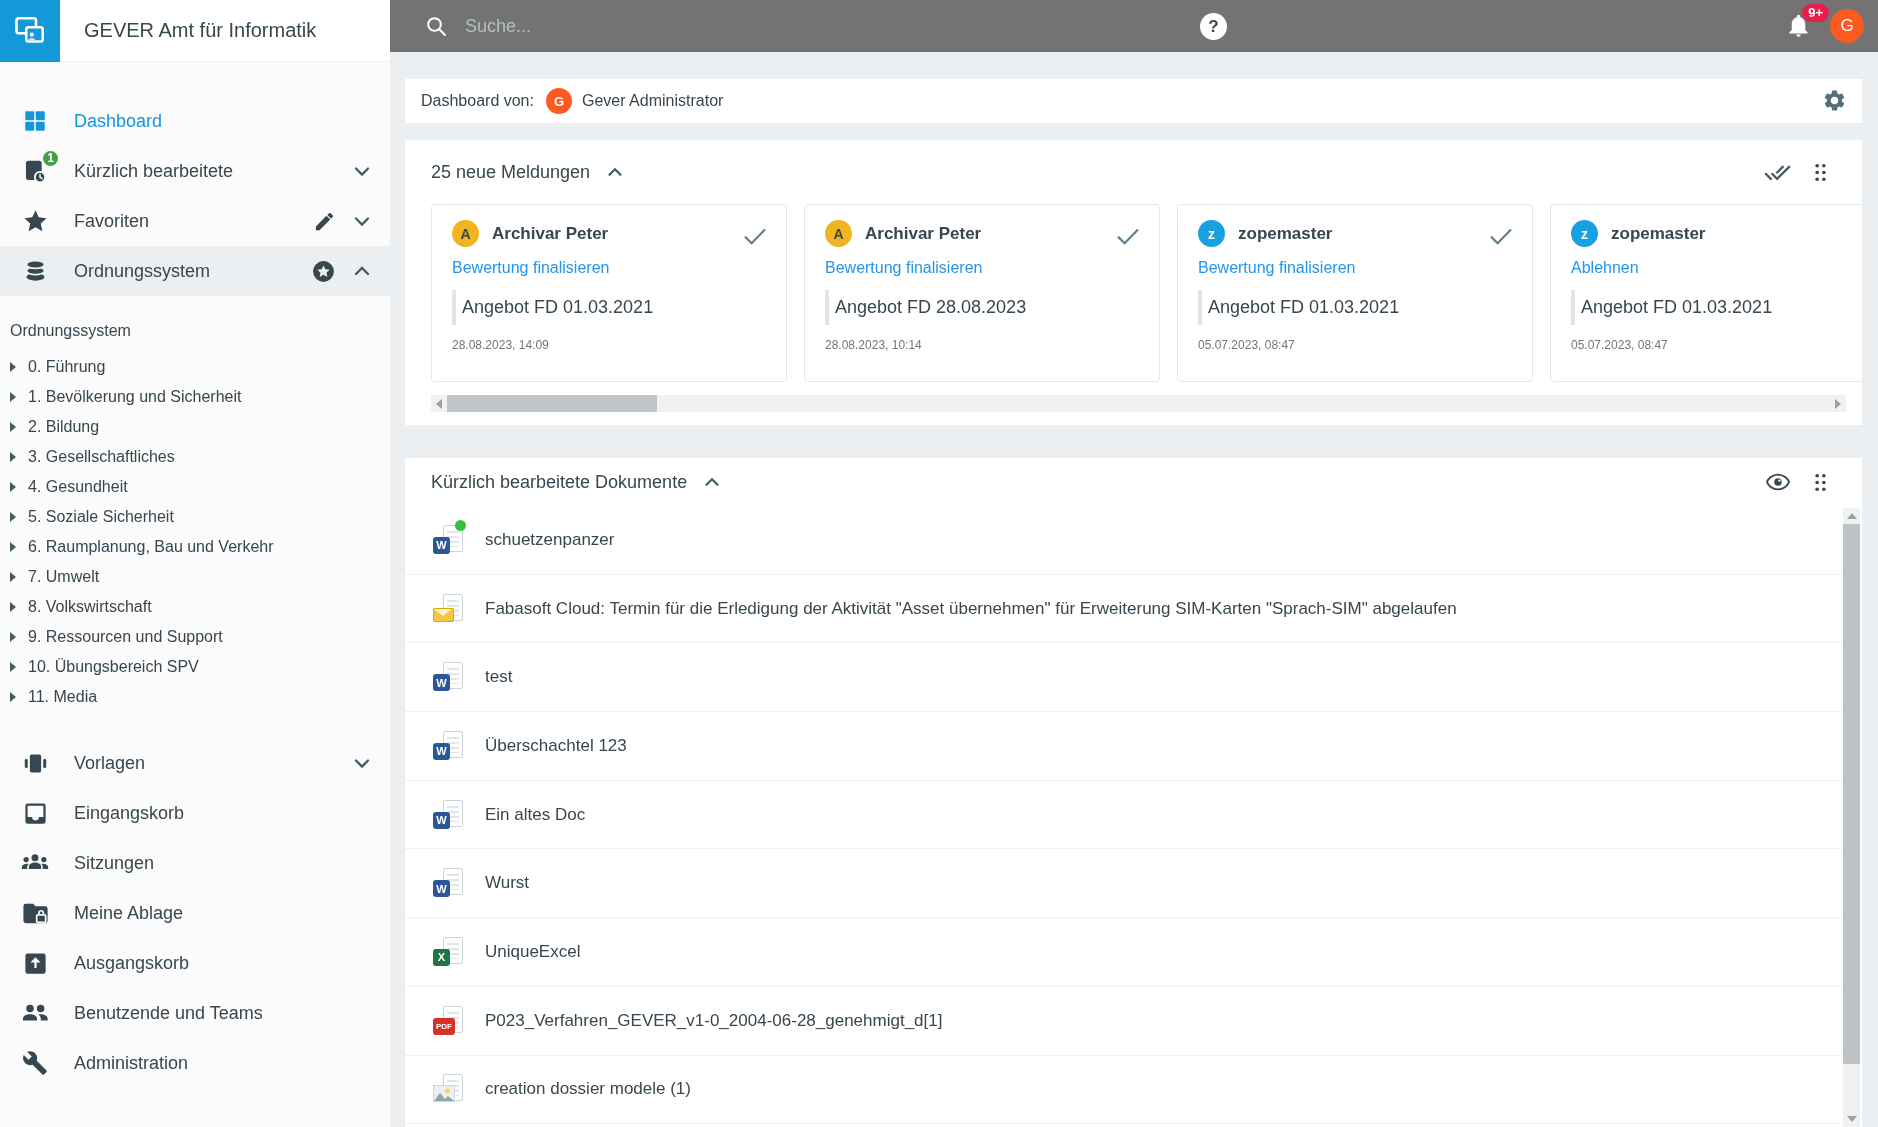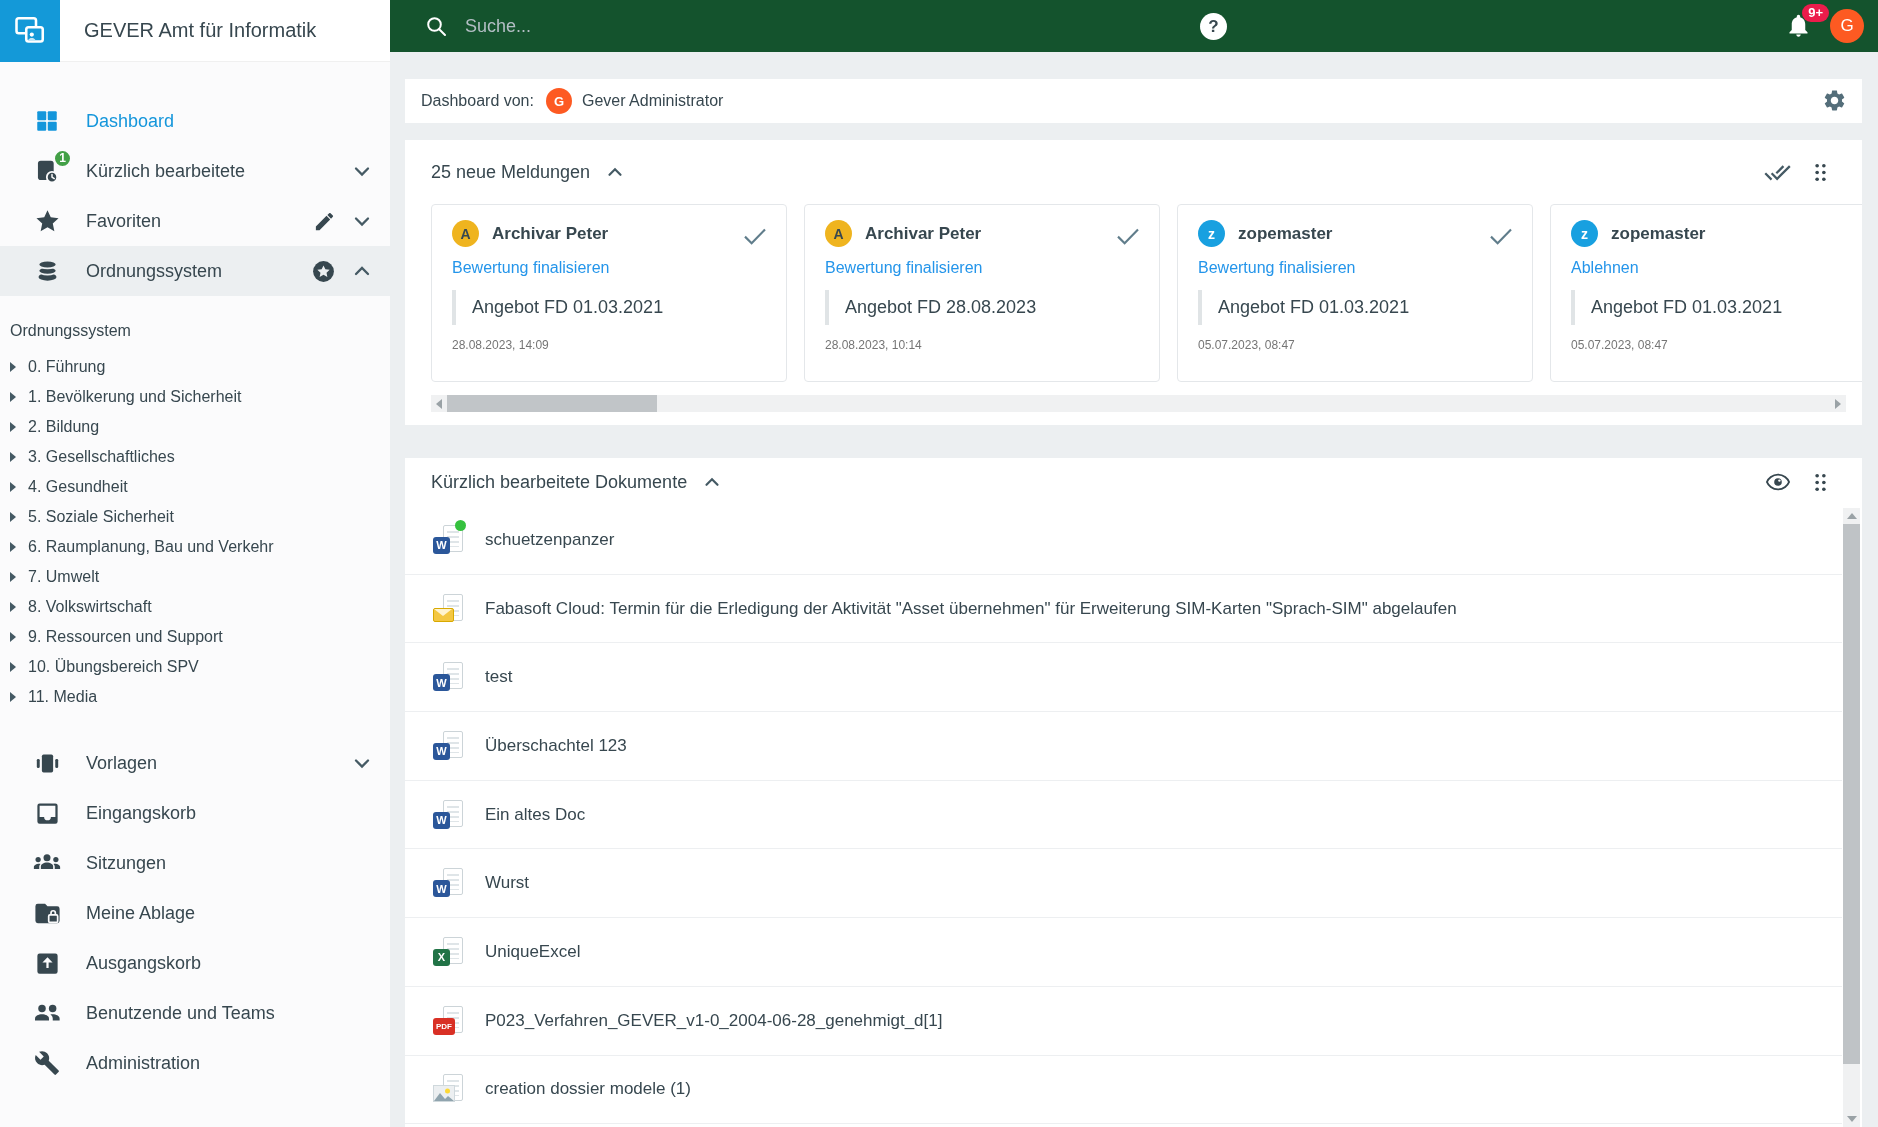--- a/index.html
+++ b/index.html
@@ -6,36 +6,36 @@
   *{box-sizing:border-box;}
   .app{position:relative;width:1878px;height:1127px;overflow:hidden;background:#eceff1;
        font-family:"Liberation Sans",sans-serif;color:#37474f;}
 
   
   .sidebar-header{position:absolute;left:0;top:0;width:390px;height:62px;background:#fff;
     display:flex;align-items:center;z-index:5;border-bottom:1px solid #f0f0f0;}
   .logo{width:60px;height:62px;background:#1499d8;display:flex;align-items:center;justify-content:center;cursor:pointer;}
   .app-title{margin-left:24px;font-size:20px;font-weight:500;color:#37474f;}
 
-  .topbar{position:absolute;left:390px;right:0;top:0;height:52px;background:#14532d;display:flex;align-items:center;z-index:4;}
+  .topbar{position:absolute;left:390px;right:0;top:0;height:52px;background:#737373;display:flex;align-items:center;z-index:4;}
   .search-wrap{display:flex;align-items:center;margin-left:34px;gap:15px;}
   .search-input{background:transparent;border:none;outline:none;color:#fff;font-size:18px;width:430px;
     font-family:"Liberation Sans",sans-serif;}
   .search-input::placeholder{color:#b3bec4;opacity:1;}
   .help-btn{position:absolute;left:810px;top:13px;width:27px;height:27px;border-radius:50%;background:#fff;
     color:#37474f;font-weight:bold;font-size:17px;display:flex;align-items:center;justify-content:center;cursor:pointer;}
   .bell-wrap{position:absolute;right:66px;top:12px;cursor:pointer;}
   .nbadge{position:absolute;top:-8px;right:-17px;background:#ec1c4b;color:#fff;font-size:13px;font-weight:bold;
     padding:2px 6px;border-radius:10px;line-height:14px;}
   .topbar-avatar{position:absolute;right:14px;top:9px;width:34px;height:34px;border-radius:50%;background:#fd5a22;
     color:#fff;font-size:17px;display:flex;align-items:center;justify-content:center;cursor:pointer;}
 
   
   .sidebar{position:absolute;left:0;top:62px;width:390px;bottom:0;background:#fbfbfc;padding-top:34px;overflow:hidden;}
-  .side-item{position:relative;height:50px;display:flex;align-items:center;padding-left:32px;cursor:pointer;}
+  .side-item{position:relative;height:50px;display:flex;align-items:center;padding-left:20px;cursor:pointer;}
   .side-item.selected{background:#eceff1;}
   .sicon{width:30px;display:flex;justify-content:center;position:relative;}
   .slabel{margin-left:24px;font-size:18px;font-weight:500;color:#37474f;}
   .side-item.active .slabel{color:#1496db;}
   .right-icons{position:absolute;right:16px;display:flex;gap:14px;align-items:center;}
   .badge-green{position:absolute;top:-9px;right:-10px;background:#43a047;color:#fff;border:2px solid #fbfbfc;
     width:19px;height:19px;border-radius:50%;font-size:12px;font-weight:bold;display:flex;align-items:center;justify-content:center;}
 
   .tree{margin-top:26px;padding-left:10px;}
   .tree-header{font-size:16px;font-weight:500;color:#37474f;margin-bottom:12px;}
@@ -65,21 +65,21 @@
   .cards-row{display:flex;gap:17px;margin-left:26px;overflow:hidden;}
   .card{flex:0 0 356px;height:178px;border:1px solid #e4e7ea;border-radius:4px;padding:15px 20px;position:relative;background:#fff;}
   .card-head{display:flex;align-items:center;}
   .card-avatar{width:27px;height:27px;border-radius:50%;font-size:14px;font-weight:bold;
     display:flex;align-items:center;justify-content:center;}
   .card-avatar.amber{background:#efb41f;color:#37474f;}
   .card-avatar.blue{background:#18a0e0;color:#fff;}
   .card-user{margin-left:13px;font-size:17px;font-weight:bold;color:#37474f;}
   .card-check{position:absolute;right:16px;top:16px;cursor:pointer;}
   .card-action{margin-top:12px;font-size:16px;color:#2495ea;cursor:pointer;width:fit-content;}
-  .card-quote{margin-top:13px;border-left:4px solid #e0e4e6;padding:7px 0 7px 16px;font-size:18px;color:#37474f;}
+  .card-quote{margin-top:13px;border-left:4px solid #e0e4e6;padding:7px 0 7px 6px;font-size:18px;color:#37474f;}
   .card-time{margin-top:13px;font-size:12px;color:#757575;}
 
   .hscroll{margin:13px 16px 0 26px;height:17px;background:#f0f1f2;position:relative;}
   .hs-thumb{position:absolute;left:16px;top:0;height:17px;width:210px;background:#c1c5c8;cursor:grab;}
   .arrow{position:absolute;width:0;height:0;}
   .hs-left{left:5px;top:4px;border-top:5px solid transparent;border-bottom:5px solid transparent;border-right:6px solid #9aa2a6;}
   .hs-right{right:5px;top:4px;border-top:5px solid transparent;border-bottom:5px solid transparent;border-left:6px solid #9aa2a6;}
 
   .docs{margin-top:33px;height:720px;}
   .docs .panel-head{height:48px;}

